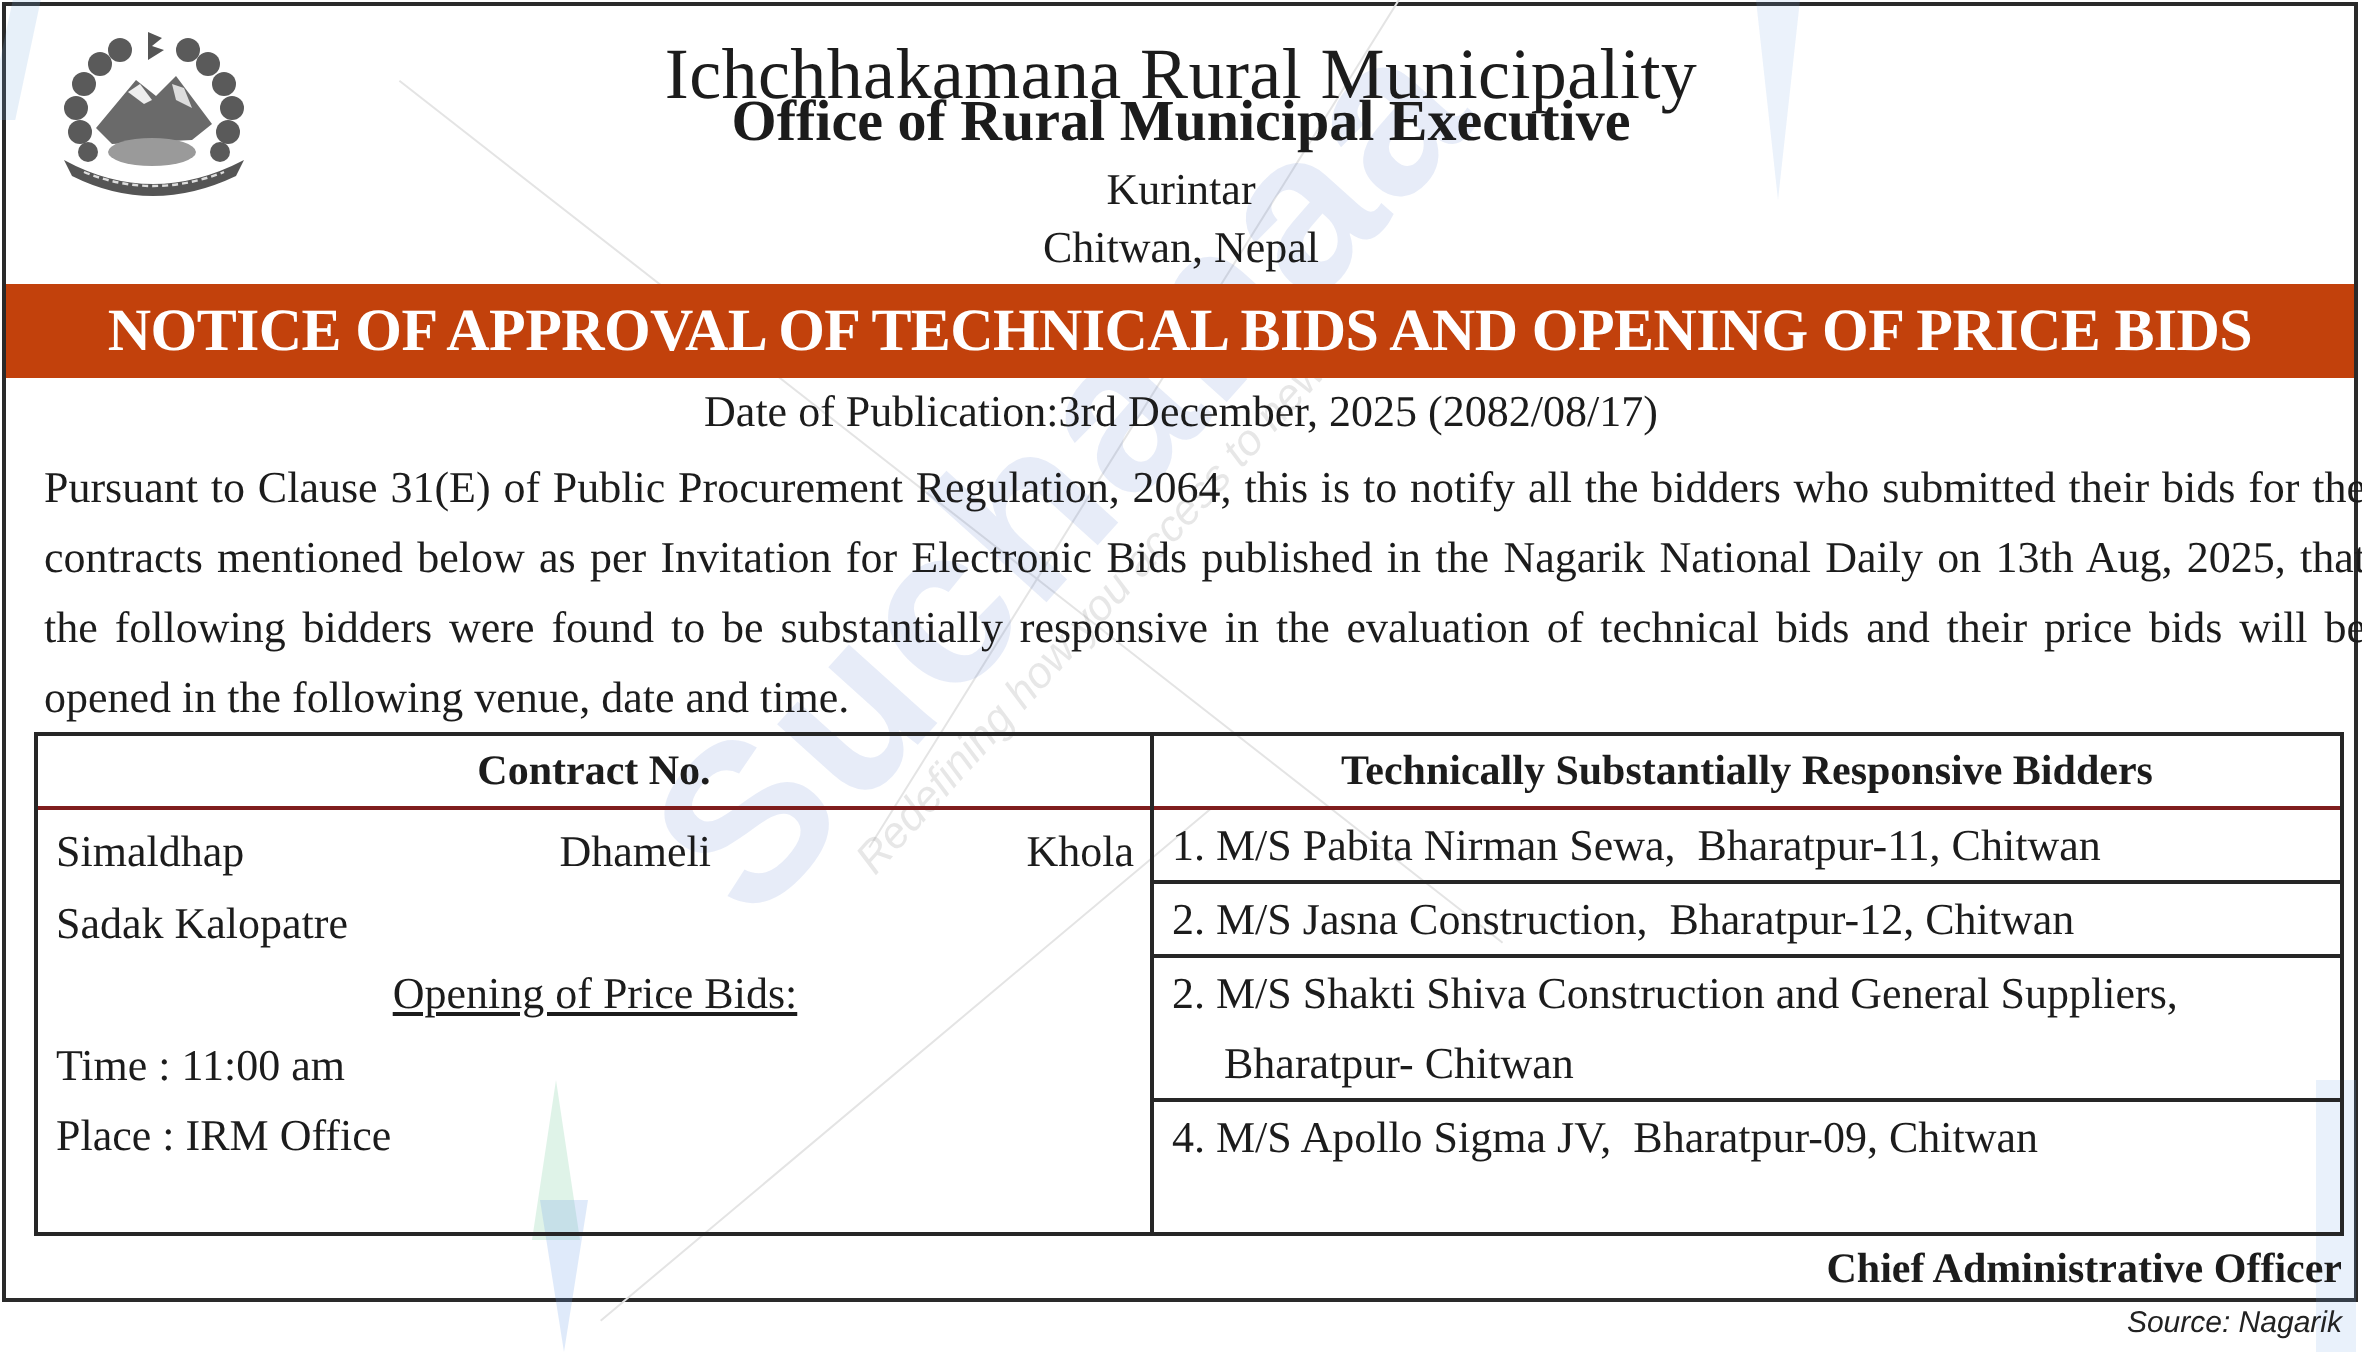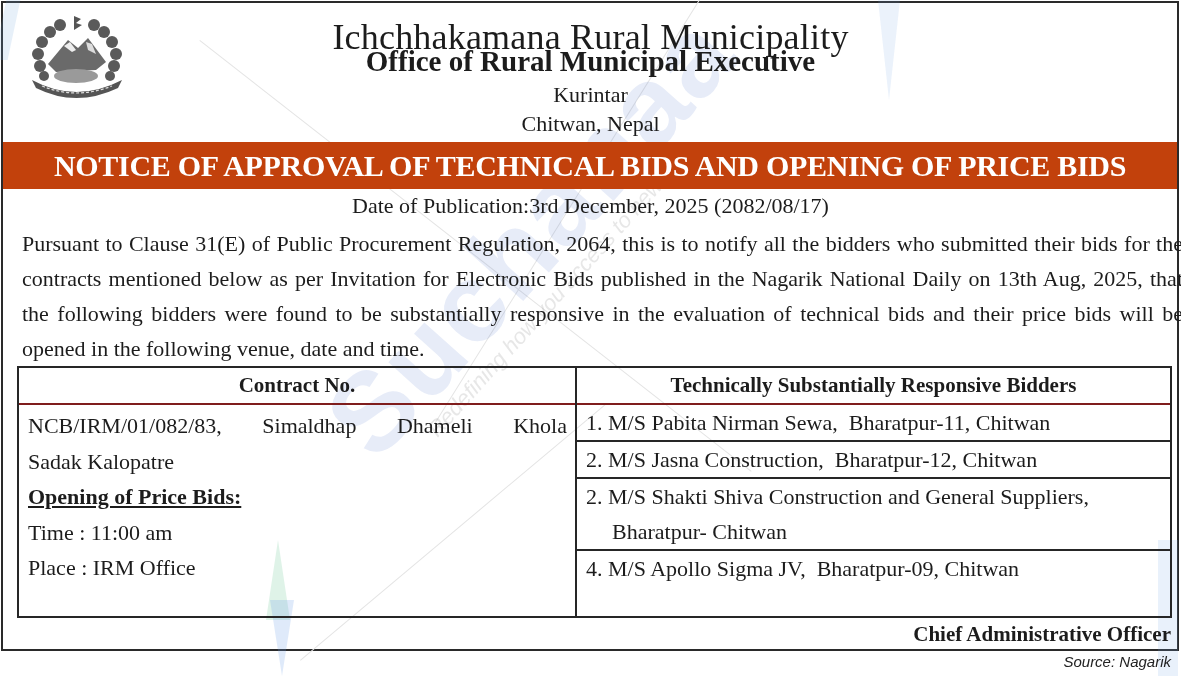--- a/index.html
+++ b/index.html
@@ -49,21 +49,21 @@
       border: 2px solid #262626;
     }
     .col-left { position: absolute; left: 0; top: 0; width: 556px; height: 248px; border-right: 2px solid #262626; }
     .col-right { position: absolute; left: 558px; top: 0; width: 593px; height: 248px; }
     .th {
       height: 35px; border-bottom: 2px solid #7f1d1d; font-weight: bold; font-size: 21px;
       display: flex; align-items: center; justify-content: center;
     }
     .left-body { padding: 3px 8px 0 9px; font-size: 22px; line-height: 35.5px; }
     .contract-line { text-align: justify; text-align-last: justify; white-space: nowrap; display: flex; justify-content: space-between; }
-    .opening { font-weight: bold; text-decoration: underline; }
+    .opening { font-weight: normal; text-decoration: underline; text-align: center; }
     .bid-row { border-bottom: 2px solid #262626; font-size: 22px; padding-left: 9px; line-height: 35px; }
     .bid-row:last-child { border-bottom: none; }
     .bid-row .indent { padding-left: 26px; display: block; }
 
     .signoff { position: absolute; right: 10px; top: 622px; font-size: 21px; font-weight: bold; }
     .source {
       position: absolute; right: 10px; top: 653px; font-size: 15px; font-style: italic;
       font-family: "Liberation Sans", sans-serif; color: #222;
     }
   </style>
@@ -124,21 +124,20 @@
 
 <div class="pubdate">Date of Publication:3rd December, 2025 (2082/08/17)</div>
 
 <div class="para">Pursuant to Clause 31(E) of Public Procurement Regulation, 2064, this is to notify all the bidders who submitted their bids for the contracts mentioned below as per Invitation for Electronic Bids published in the Nagarik National Daily on 13th Aug, 2025, that the following bidders were found to be substantially responsive in the evaluation of technical bids and their price bids will be opened in the following venue, date and time.</div>
 
 <div class="tbl">
   <div class="col-left">
     <div class="th">Contract No.</div>
     <div class="left-body">
       <div class="contract-line">
-        <span>NCB/IRM/01/082/83,</span>
         <span>Simaldhap</span>
         <span>Dhameli</span>
         <span>Khola</span>
       </div>
       <div>Sadak Kalopatre</div>
       <div class="opening">Opening of Price Bids:</div>
       <div>Time : 11:00 am</div>
       <div>Place : IRM Office</div>
     </div>
   </div>

